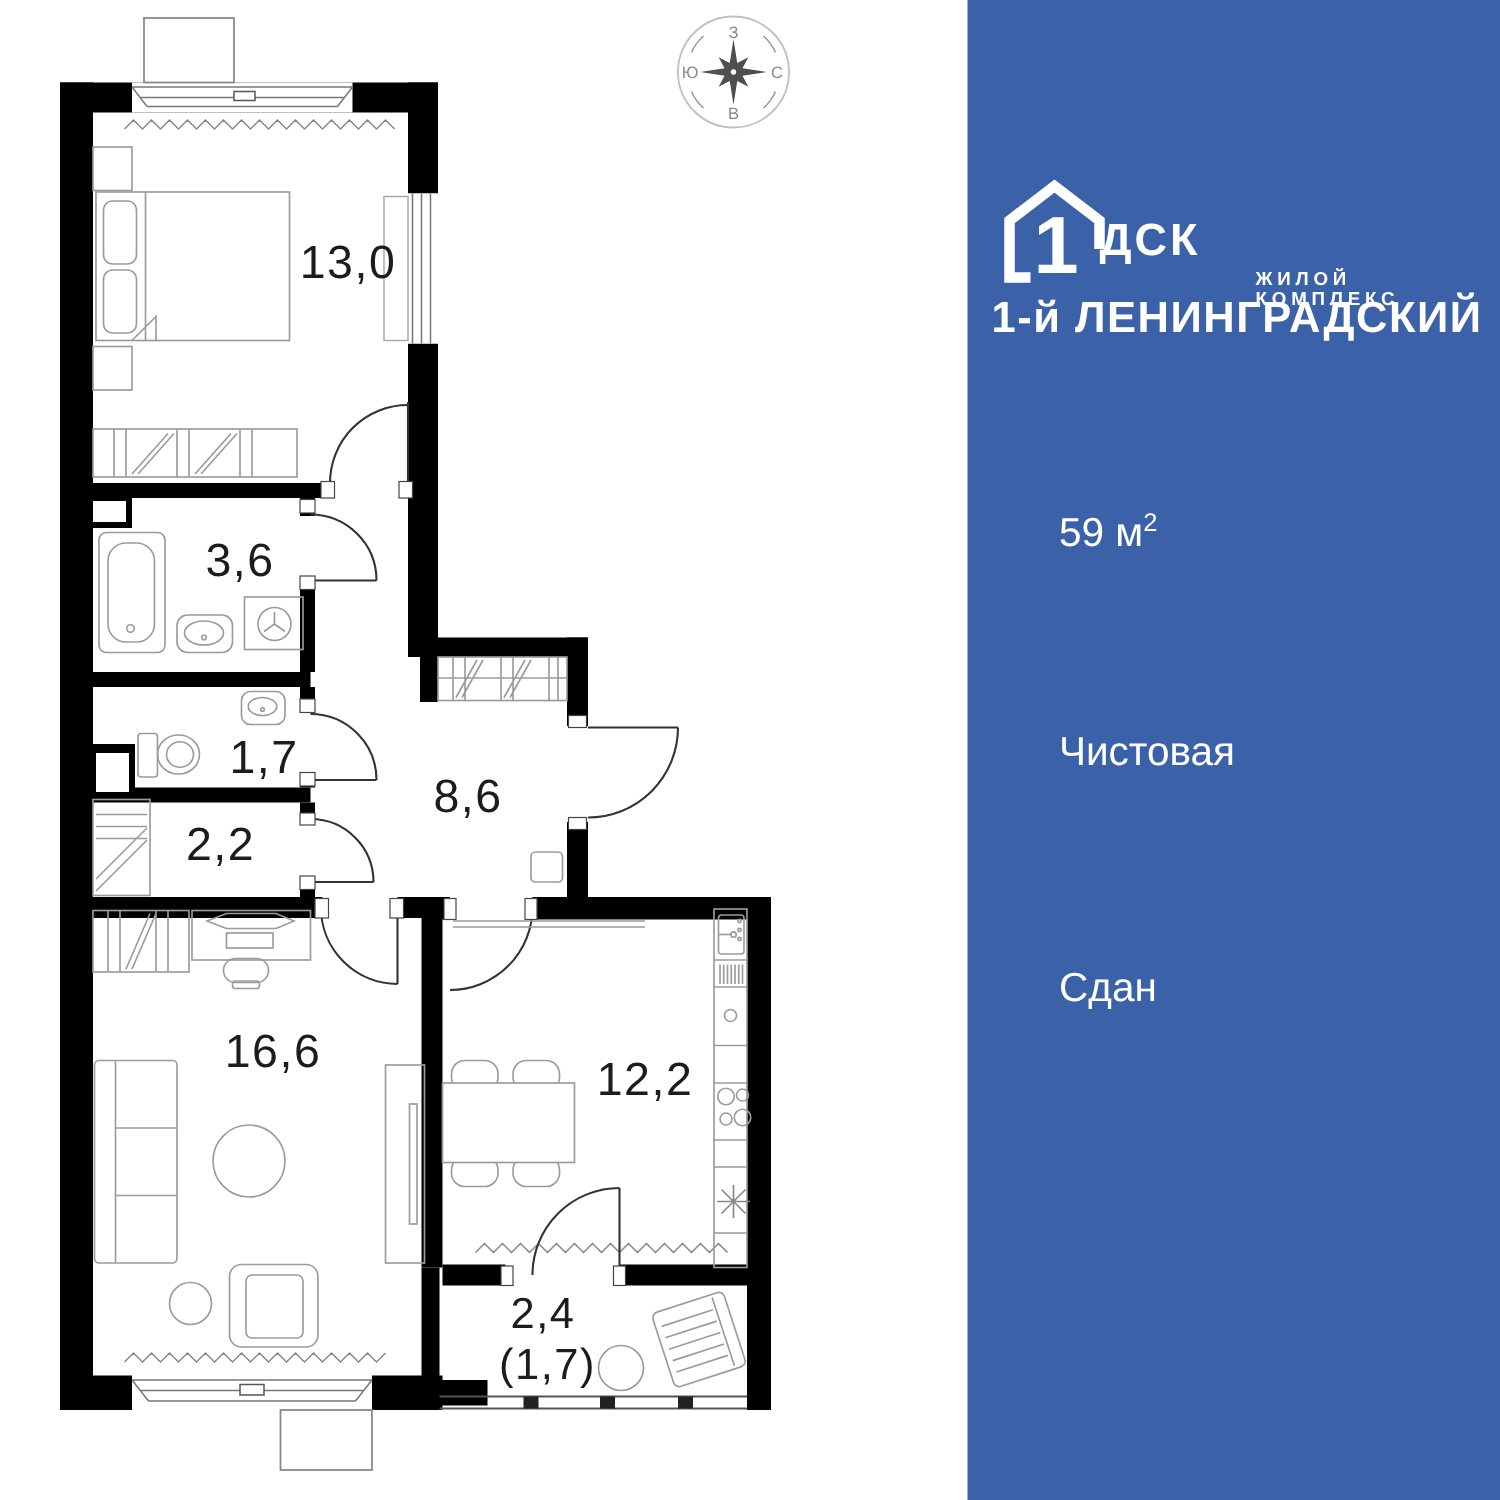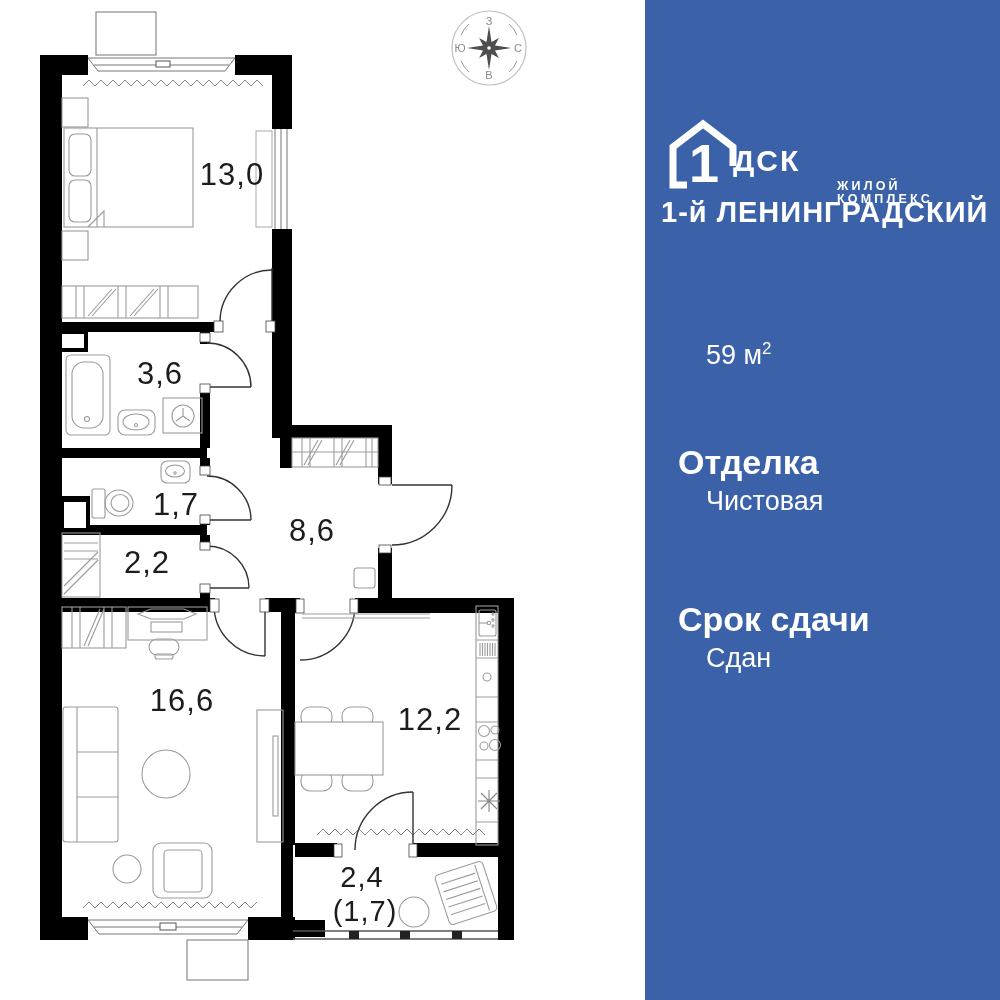--- a/index.html
+++ b/index.html
@@ -280,20 +280,18 @@
         <path d="M18 66 L4 66 L4 28 L34 5 L64 28 L64 47" fill="none" stroke="#fff" stroke-width="7"></path>
         <text x="35" y="63" font-size="54" font-weight="700" fill="#fff" text-anchor="middle" font-family="Liberation Sans, sans-serif">1</text>
       </svg>
       <div class="brand-text">ДСК</div>
       <div class="tagline">ЖИЛОЙ КОМПЛЕКС</div>
       <div class="complex">1-й ЛЕНИНГРАДСКИЙ</div>
     </div>
 
     <div class="spec-value sv-0"><span>59 м</span><sup>2</sup></div>
 
-    <div class="spec-label sl-1">Отделка</div>
     <div class="spec-value sv-1">Чистовая</div>
 
-    <div class="spec-label sl-2">Срок сдачи</div>
     <div class="spec-value sv-2">Сдан</div>
   </aside>
 
 </div>
 
 </body></html>

